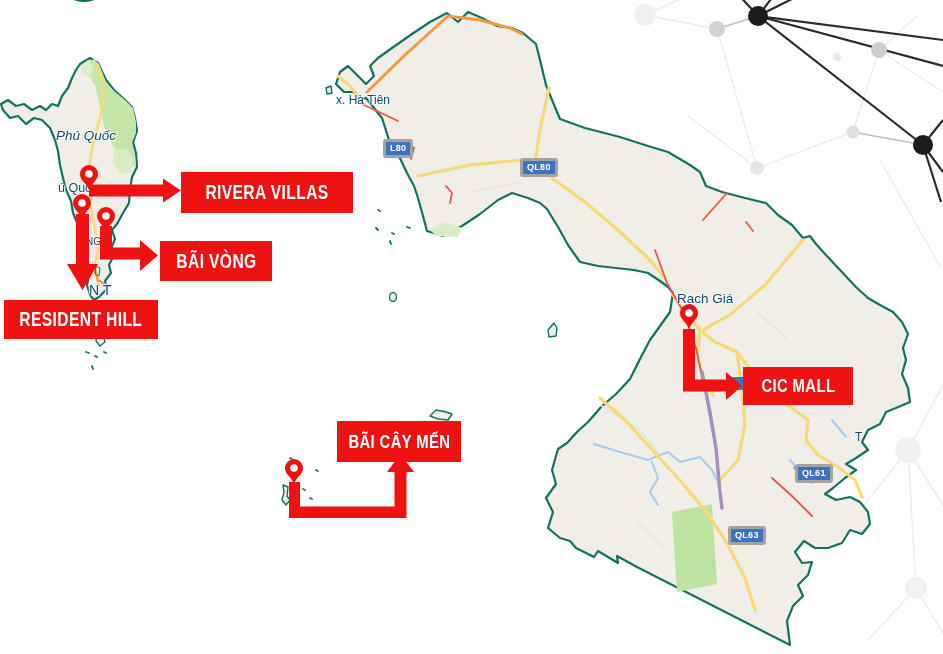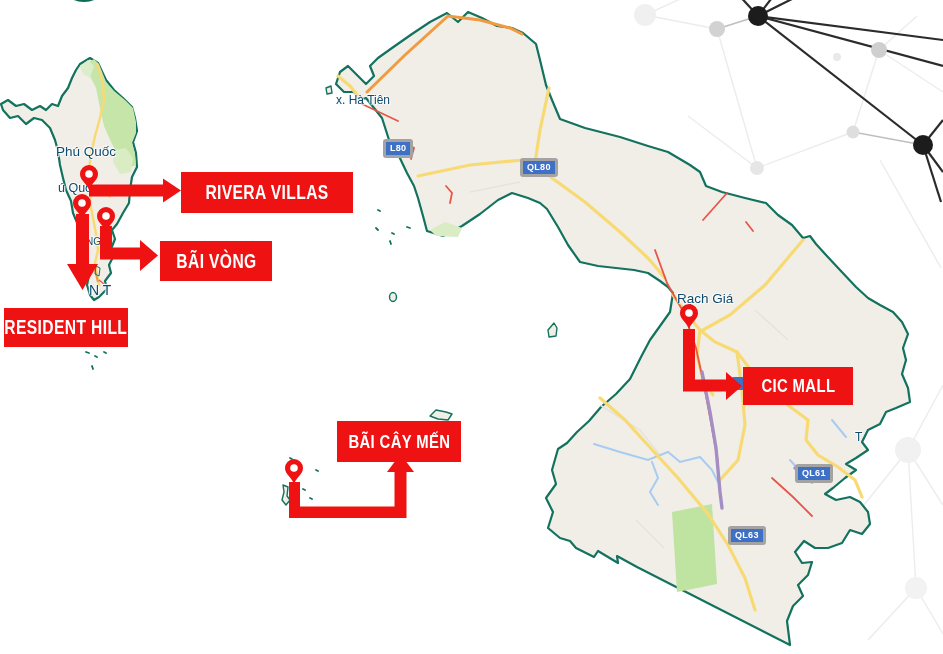--- a/index.html
+++ b/index.html
@@ -174,21 +174,21 @@
         <path d="M 95,356 l 2,1"></path>
         <path d="M 104,352 l 2,1"></path>
         <path d="M 92,366 l 1,3"></path>
       <path d="M 290,458 l 2,1"></path>
         <path d="M 303,489 l 2,1"></path>
         <path d="M 310,498 l 2,1"></path>
         <path d="M 316,470 l 2,1"></path>
     </g>
   </svg>
 
-  <div class="place-label" style="left:56px;top:144px;font-size:13.5px;">Phú Quốc</div>
+  <div class="place-label" style="left:56px;top:128px;font-size:13.5px;font-style:italic;">Phú Quốc</div>
   <div class="place-label" style="left:58px;top:181px;font-size:12.5px;">ú Quốc</div>
   <div class="place-label" style="left:86px;top:236px;font-size:10px;">NG T</div>
   <div class="place-label" style="left:89px;top:282px;font-size:14px;">N T</div>
   <div class="place-label" style="left:336px;top:93px;font-size:12px;">x. Hà Tiên</div>
   <div class="place-label" style="left:677px;top:291px;font-size:13.5px;">Rạch Giá</div>
   <div class="place-label" style="left:855px;top:430px;font-size:12px;">T</div>
 
   <div class="badge" style="left:383px;top:139px;">L80</div>
   <div class="badge" style="left:520px;top:158px;">QL80</div>
   <div class="badge" style="left:795px;top:433px;margin-top:31px;">QL61</div>
@@ -225,21 +225,21 @@
       </g>
     </g>
   </svg>
 
   <div class="loc-label" style="left:160px;top:241px;width:112px;height:40px;font-size:20px;">
     <span>BÃI VÒNG</span>
   </div>
   <div class="loc-label" style="left:181px;top:172px;width:172px;height:41px;font-size:20px;">
     <span>RIVERA VILLAS</span>
   </div>
-  <div class="loc-label" style="left:4px;top:308px;width:124px;height:39px;font-size:20px;">
+  <div class="loc-label" style="left:4px;top:300px;width:154px;height:39px;font-size:20px;">
     <span>RESIDENT HILL</span>
   </div>
   <div class="loc-label" style="left:337px;top:421px;width:124px;height:41px;font-size:19px;">
     <span>BÃI CÂY MẾN</span>
   </div>
   <div class="loc-label" style="left:743px;top:367px;width:110px;height:38px;font-size:19px;">
     <span>CIC MALL</span>
   </div>
 
 </div>

